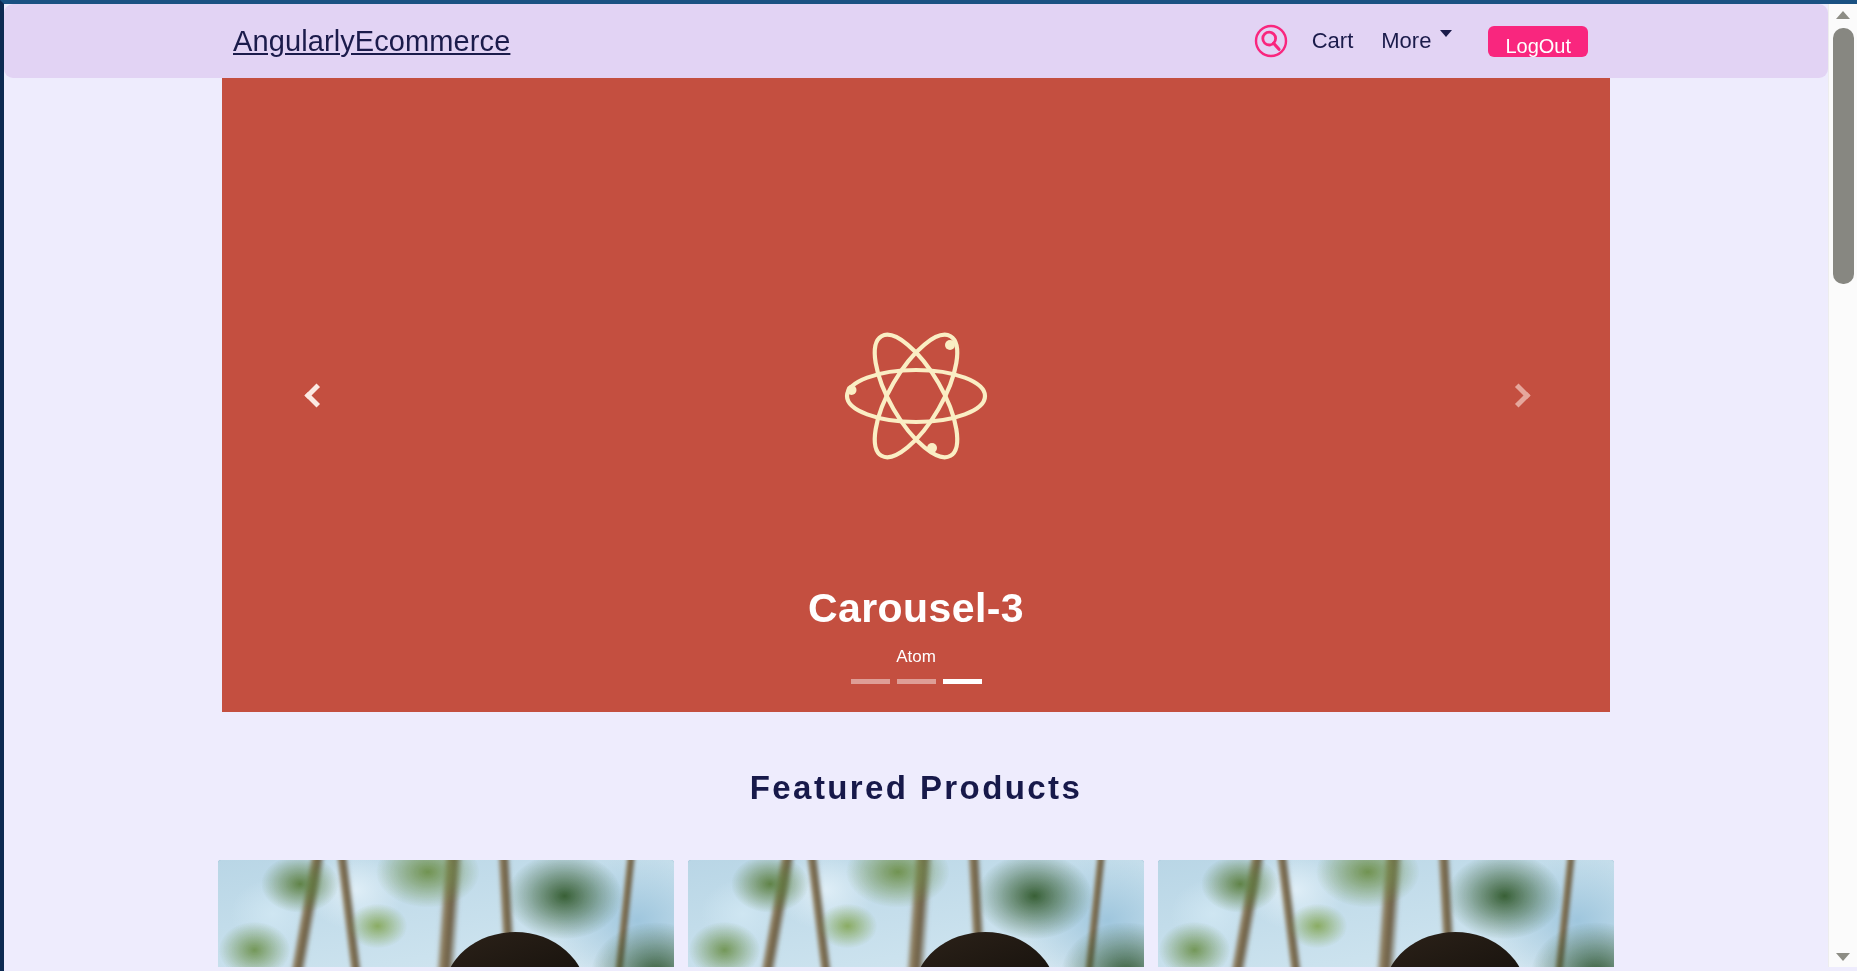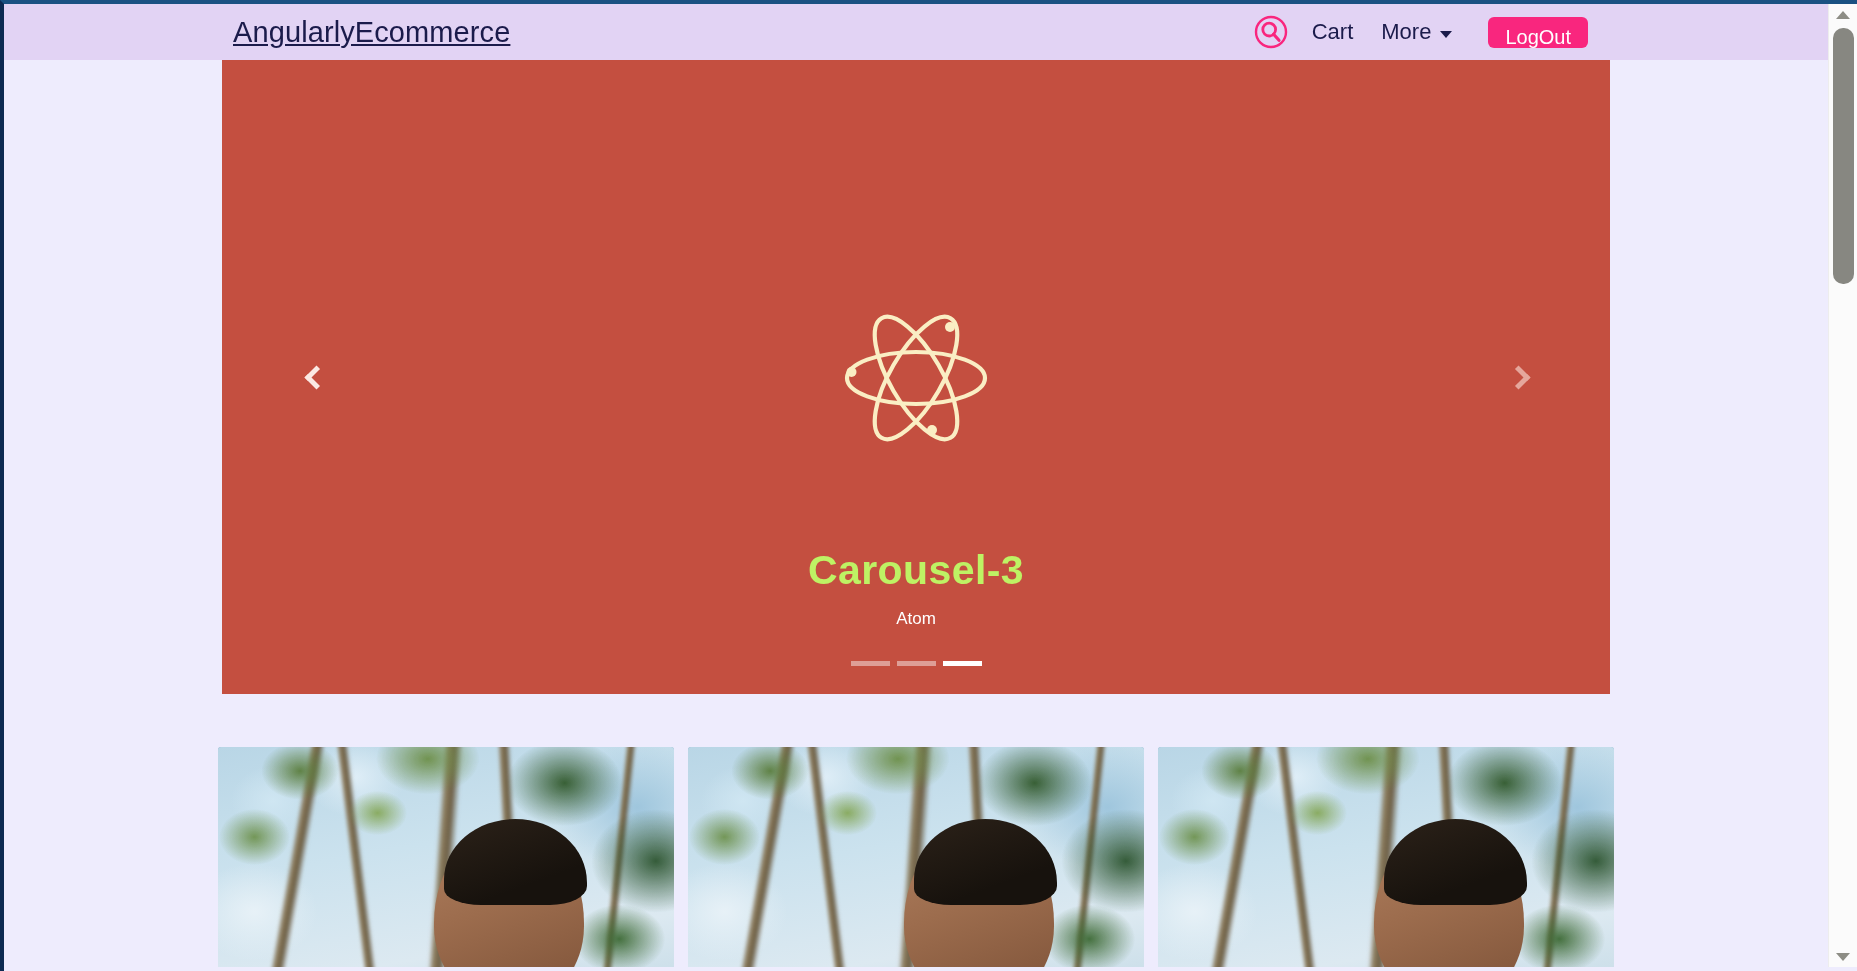--- a/index.html
+++ b/index.html
@@ -23,26 +23,27 @@
     position: absolute;
     left: 0; top: 0;
     width: 1824px;
     height: 963px;
     background: #eeecfd;
     overflow: hidden;
   }
 
   
   .navbar {
-    height: 56px;
+    height: 74px;
     background: #e2d3f4;
     display: flex;
     align-items: center;
     padding: 0 0 0 229px;
     position: relative;
+    border-radius: 9px;
   }
 
   .brand {
     font-size: 29px;
     color: #1b1b4b;
     letter-spacing: .1px;
     font-weight: 400;
     white-space: nowrap;
   }
 
@@ -61,21 +62,21 @@
   }
   .search-icon-wrap svg { display: block; }
 
   .nav-link {
     font-size: 22px;
     color: #1b1b4b;
     padding: 0 14px;
     white-space: nowrap;
     text-decoration: none;
     display: flex;
-    align-items: center;
+    align-items: flex-start;
     gap: 9px;
   }
 
   .caret {
     width: 0; height: 0;
     border-left: 6px solid transparent;
     border-right: 6px solid transparent;
     border-top: 7px solid #1b1b4b;
     display: inline-block;
     position: relative;
@@ -119,25 +120,26 @@
     margin-top: 248px;
   }
 
   .carousel-caption {
     margin-top: 96px;
     text-align: center;
     width: 100%;
   }
 
   .carousel-title {
-    color: #bef264;
+    color: #ffffff;
     font-size: 41px;
     font-weight: 700;
     letter-spacing: .4px;
     line-height: 1.1;
+    margin-top: 20px;
   }
 
   .carousel-sub {
     color: #ffffff;
     font-size: 17px;
     margin-top: 16px;
     font-weight: 400;
   }
 
   .carousel-arrow {
@@ -372,20 +374,21 @@
       <span class="chev right"></span>
     </button>
 
     <div class="indicators">
       <button class="indicator"></button>
       <button class="indicator"></button>
       <button class="indicator active"></button>
     </div>
   </section>
 
+  <h2 class="featured-heading">Featured Products</h2>
 
   <div class="product-grid">
 
     <div class="product-card">
       <div class="product-photo">
         <div class="ph-sky"></div>
         <div class="ph-trunk ph-t1"></div>
           <div class="ph-trunk ph-t2"></div>
         <div class="ph-trunk ph-t3"></div>
           <div class="ph-trunk ph-t4"></div>

